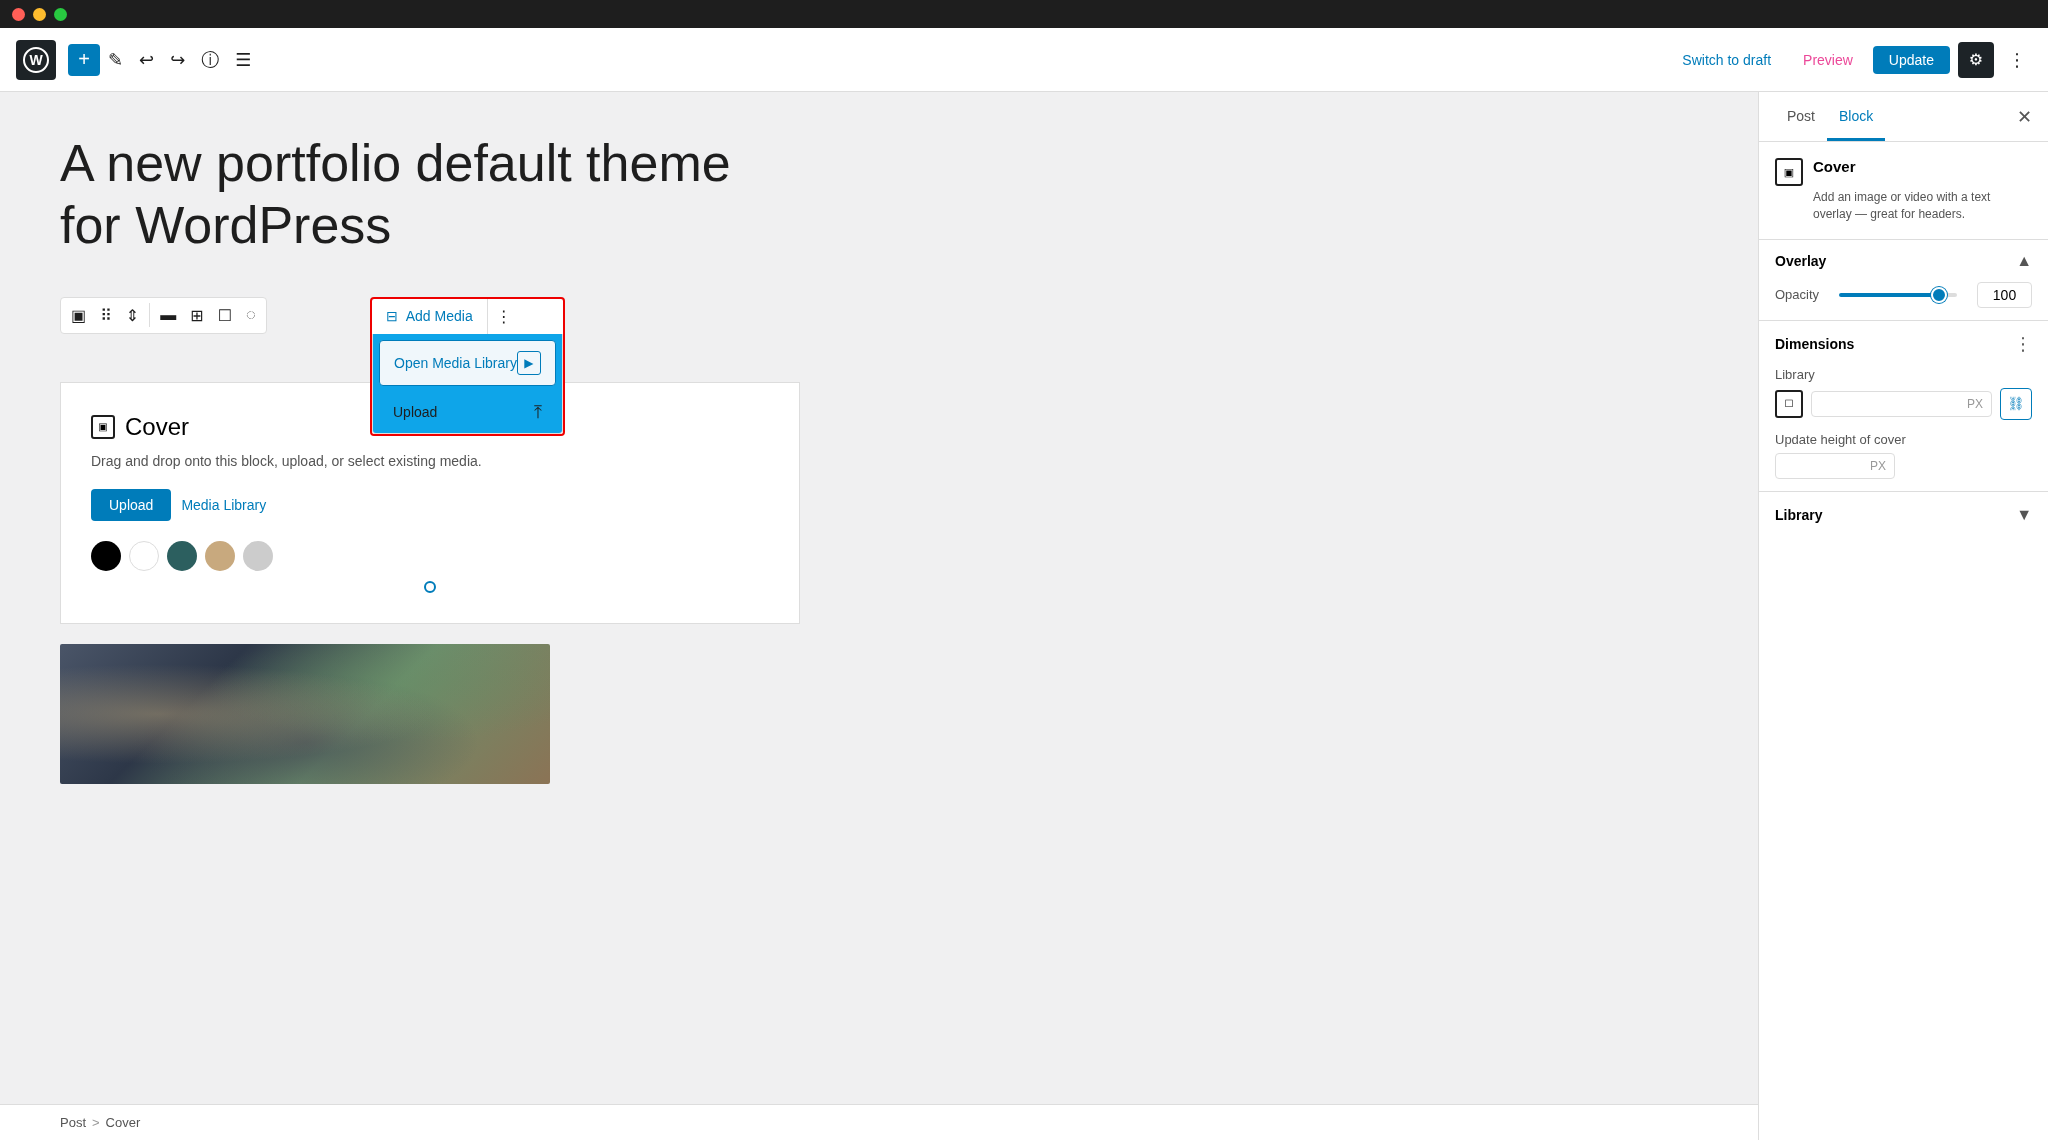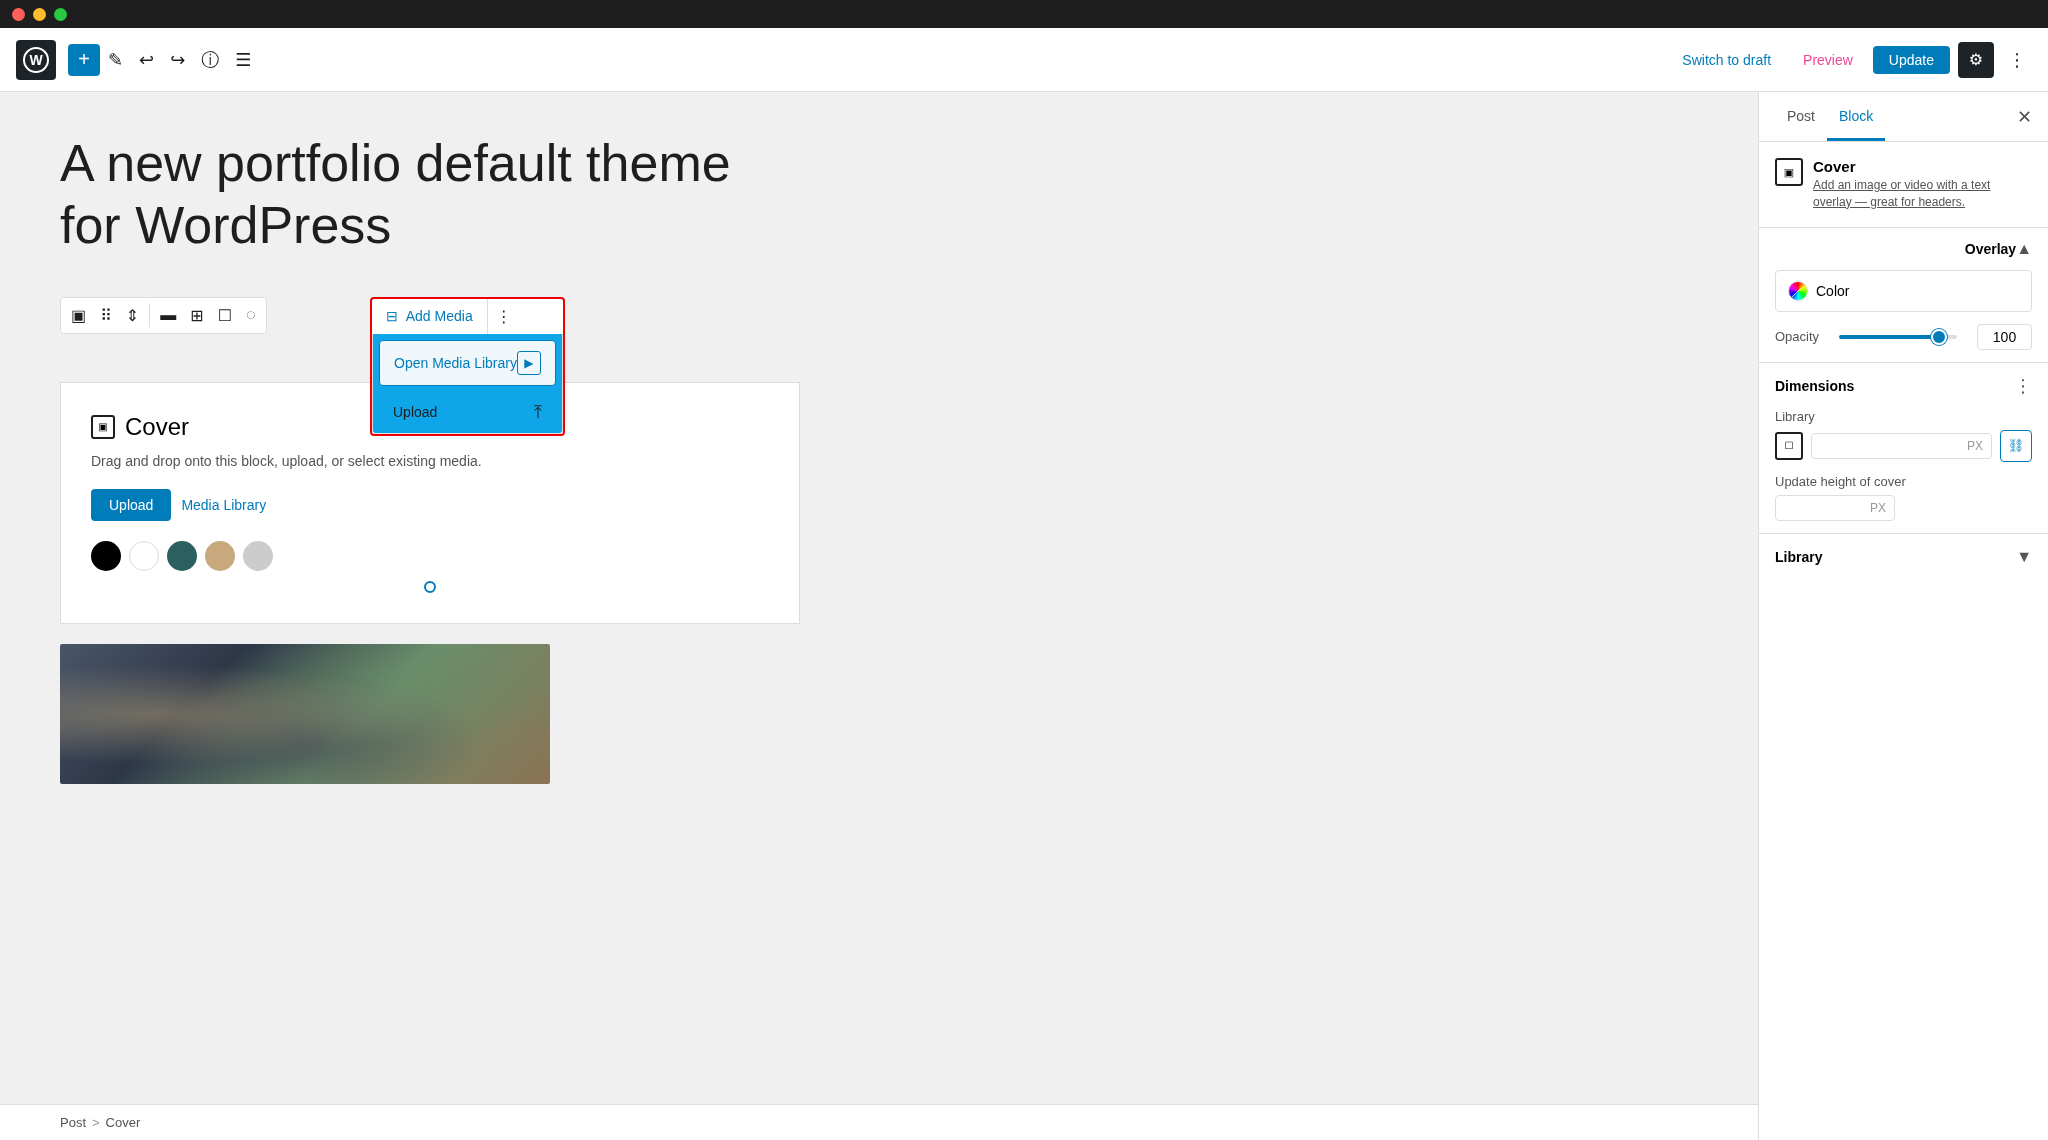--- a/index.html
+++ b/index.html
@@ -335,29 +335,29 @@
     .block-info-icon {
       width: 28px; height: 28px;
       border: 2px solid #1e1e1e;
       border-radius: 3px;
       display: flex; align-items: center; justify-content: center;
       font-size: 11px;
       flex-shrink: 0;
     }
     .block-info-text {}
     .block-info-name { font-size: 15px; font-weight: 600; }
-    .block-info-desc { font-size: 12px; color: #555; margin-top: 2px; line-height: 1.4; text-decoration: underline; }
+    .block-info-desc { font-size: 12px; color: #555; margin-top: 14px; line-height: 1.4; }
 
     
     .sidebar-section {
       border-bottom: 1px solid #ddd;
       padding: 12px 16px;
     }
     .sidebar-section-header {
-      display: flex; align-items: center; justify-content: flex-end;
+      display: flex; align-items: center; justify-content: space-between;
       cursor: pointer;
     }
     .sidebar-section-title { font-size: 14px; font-weight: 600; }
     .sidebar-section-toggle { font-size: 16px; color: #555; }
 
     .color-option {
       display: flex; align-items: center; gap: 8px;
       margin-top: 12px;
       border: 1px solid #ddd;
       border-radius: 4px;
@@ -605,24 +605,20 @@
           <div class="block-info-desc">Add an image or video with a text overlay — great for headers.</div>
         </div>
       </div>
     </div>
 
     <div class="sidebar-section">
       <div class="sidebar-section-header">
         <span class="sidebar-section-title">Overlay</span>
         <span class="sidebar-section-toggle">▲</span>
       </div>
-      <div class="color-option">
-        <div class="color-circle"></div>
-        <span class="color-label">Color</span>
-      </div>
       <div class="opacity-row">
         <span style="font-size:13px; color:#555; white-space:nowrap;">Opacity</span>
         <div class="opacity-slider-track">
           <div class="opacity-slider-thumb"></div>
         </div>
         <div class="opacity-value-box">100</div>
       </div>
     </div>
 
     <div class="sidebar-section">

